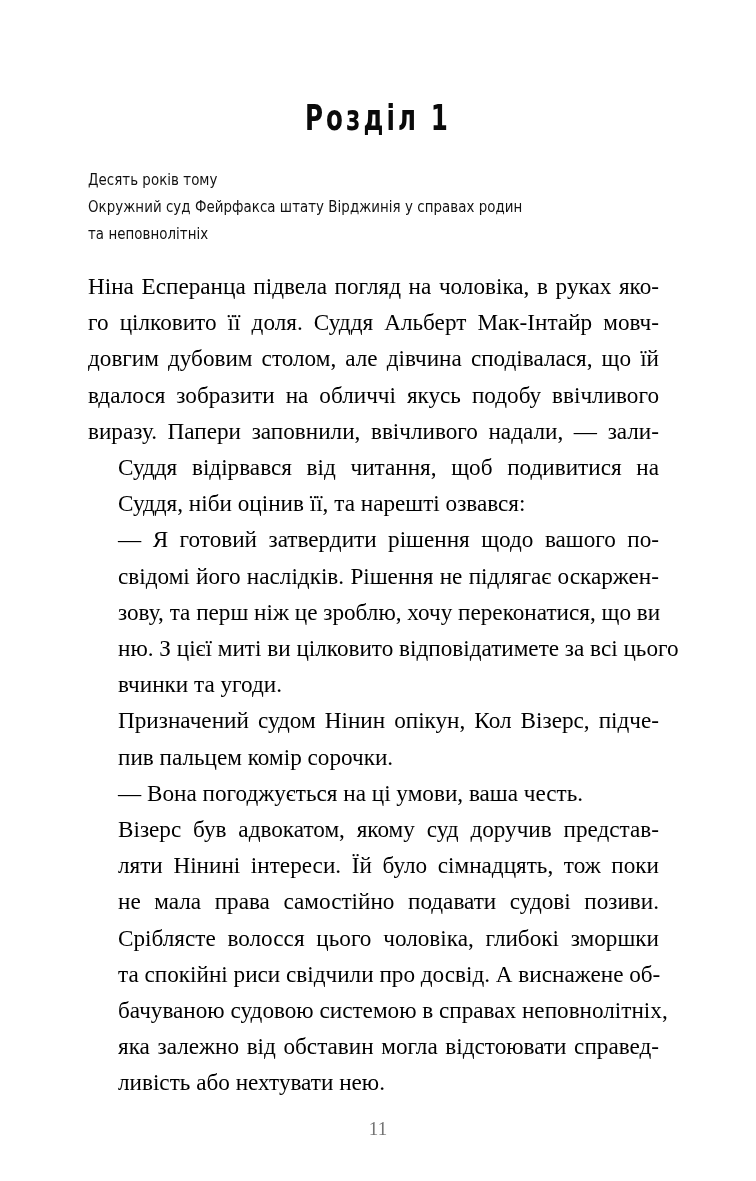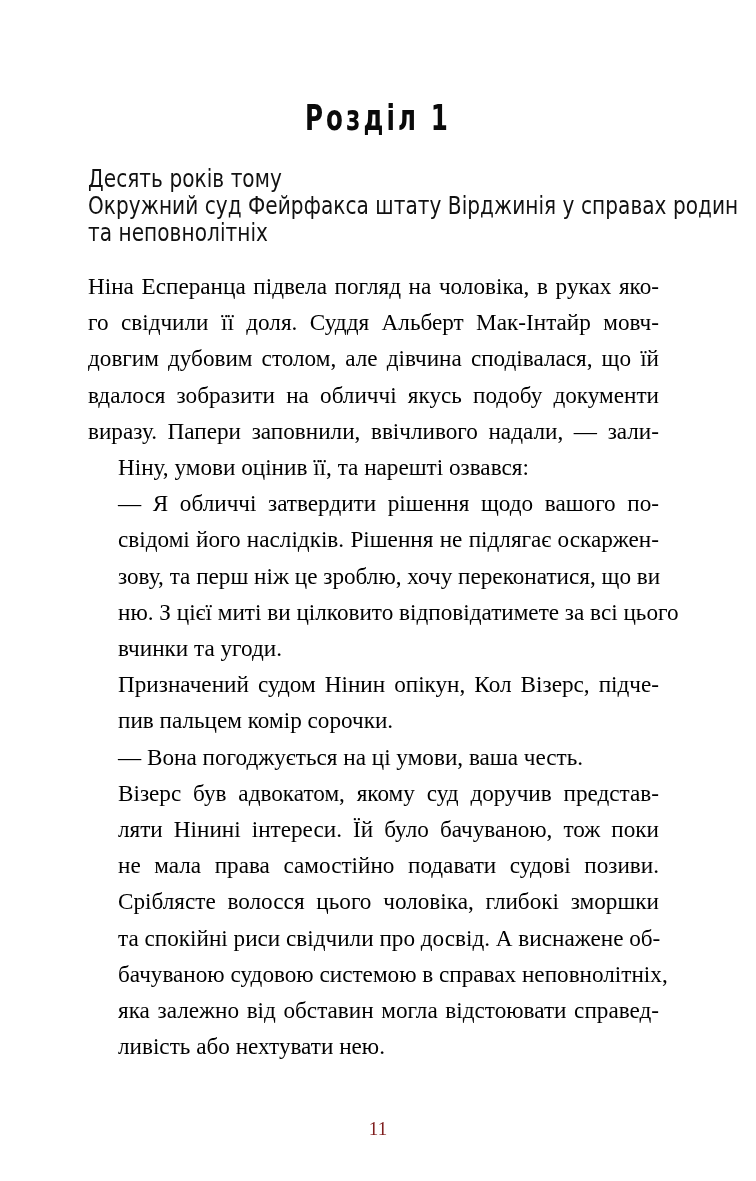--- a/index.html
+++ b/index.html
@@ -37,21 +37,21 @@
     white-space: nowrap;
   }
 
   
   .epigraph {
     position: absolute;
     top: 166px;
     left: 88px;
     width: 580px;
     font-family: "Liberation Sans Narrow", "DejaVu Sans Condensed", "Liberation Sans", sans-serif;
-    font-size: 24px;
+    font-size: 16px;
     line-height: 27px;
     color: #111111;
     letter-spacing: 0.05px;
   }
   .epigraph .eline {
     display: block;
     white-space: nowrap;
     transform: scaleX(0.93);
     transform-origin: left center;
   }
@@ -102,70 +102,71 @@
   
   .folio {
     position: absolute;
     top: 1118px;
     left: 0;
     width: 756px;
     text-align: center;
     font-family: "Liberation Serif", "DejaVu Serif", serif;
     font-size: 19px;
     line-height: 22px;
-    color: #7f1d1d;
+    color: #737373;
   }
 </style>
 </head>
 <body style="background: rgb(255, 255, 255);">
 
 <div class="page" style="background: rgb(255, 255, 255);">
 
   <div class="chapter-title">Розділ 1</div>
 
   <div class="epigraph">
     <span class="eline">Десять років тому</span>
     <span class="eline">Окружний суд Фейрфакса штату Вірджинія у справах родин</span>
     <span class="eline">та неповнолітніх</span>
   </div>
 
   <div class="body-text" style="color: rgb(0, 0, 0);">
 
     <p class="no-indent">
       <span class="ln">Ніна Есперанца підвела погляд на чоловіка, в руках яко-</span>
-      <span class="ln">го свідчили її доля. Суддя Альберт Мак-Інтайр мовч-</span>
+      <span class="ln">го цілковито її доля. Суддя Альберт Мак-Інтайр мовч-</span>
       <span class="ln">довгим дубовим столом, але дівчина сподівалася, що їй</span>
-      <span class="ln">вдалося зобразити на обличчі якусь подобу документи</span>
+      <span class="ln">вдалося зобразити на обличчі якусь подобу ввічливого</span>
       <span class="ln">виразу. Папери заповнили, ввічливого надали, — зали-</span>
     </p>
 
     <p>
-      <span class="ln last">Ніну, умови оцінив її, та нарешті озвався:</span>
+      <span class="ln indent">Суддя відірвався від читання, щоб подивитися на</span>
+      <span class="ln last">Суддя, ніби оцінив її, та нарешті озвався:</span>
     </p>
 
     <p>
-      <span class="ln indent">— Я обличчі затвердити рішення щодо вашого по-</span>
+      <span class="ln indent">— Я готовий затвердити рішення щодо вашого по-</span>
       <span class="ln">свідомі його наслідків. Рішення не підлягає оскаржен-</span>
       <span class="ln">зову, та перш ніж це зроблю, хочу переконатися, що ви</span>
       <span class="ln">ню. З цієї миті ви цілковито відповідатимете за всі цього</span>
       <span class="ln last">вчинки та угоди.</span>
     </p>
 
     <p>
       <span class="ln indent">Призначений судом Нінин опікун, Кол Візерс, підче-</span>
       <span class="ln last">пив пальцем комір сорочки.</span>
     </p>
 
     <p>
       <span class="ln indent last">— Вона погоджується на ці умови, ваша честь.</span>
     </p>
 
     <p>
       <span class="ln indent">Візерс був адвокатом, якому суд доручив представ-</span>
-      <span class="ln">ляти Нінині інтереси. Їй було бачуваною, тож поки</span>
+      <span class="ln">ляти Нінині інтереси. Їй було сімнадцять, тож поки</span>
       <span class="ln">не мала права самостійно подавати судові позиви.</span>
       <span class="ln">Сріблясте волосся цього чоловіка, глибокі зморшки</span>
       <span class="ln">та спокійні риси свідчили про досвід. А виснажене об-</span>
       <span class="ln">бачуваною судовою системою в справах неповнолітніх,</span>
       <span class="ln">яка залежно від обставин могла відстоювати справед-</span>
       <span class="ln last">ливість або нехтувати нею.</span>
     </p>
 
   </div>
 

